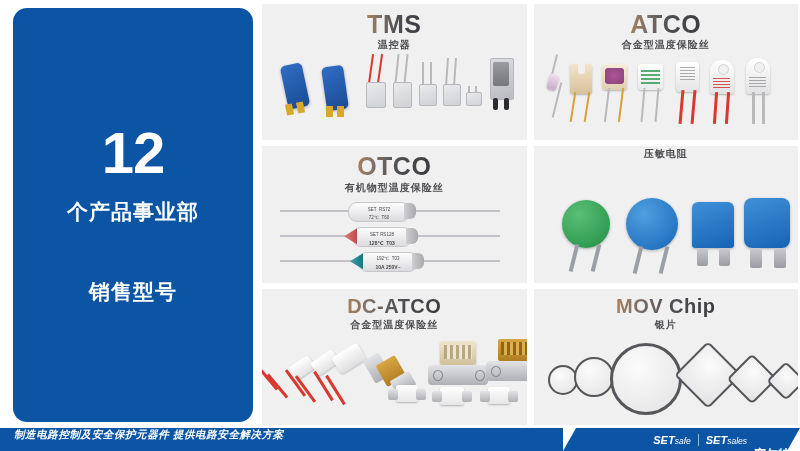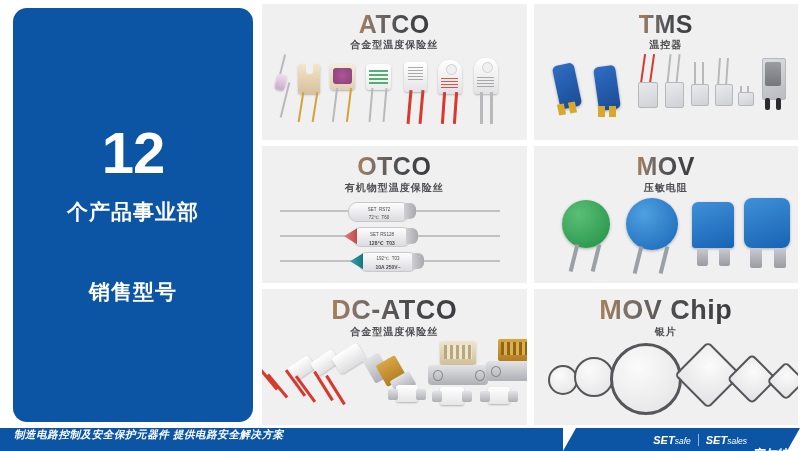--- a/index.html
+++ b/index.html
@@ -49,21 +49,21 @@
   }
   .cell-title{
     margin-top:7px;
     font-size:25px;font-weight:bold;line-height:1.05;
     letter-spacing:0.5px;
     background:linear-gradient(95deg,#a98058 0%,#7e7168 22%,#4e4e52 55%,#3b3b3f 100%);
     -webkit-background-clip:text;background-clip:text;
     -webkit-text-fill-color:transparent;color:transparent;
     white-space:nowrap;
   }
-  .cell-title.sm{font-size:27px;}
+  .cell-title.sm{font-size:20px;}
   .cell-sub{
     margin-top:1px;
     font-size:10px;font-weight:bold;color:#4d4d51;
     letter-spacing:1px;white-space:nowrap;
   }
   .cell-art{
     position:absolute;left:0;right:0;bottom:0;top:48px;
   }
 
   
@@ -152,77 +152,20 @@
     <div class="stat-block first">
       <div class="stat-number">12</div>
       <div class="stat-label">个产品事业部</div>
     </div>
     <div class="stat-block">
       <div class="stat-label">销售型号</div>
     </div>
   </div>
 
   <div class="grid">
-
-    <div class="cell">
-      <div class="cell-title">ATCO</div>
-      <div class="cell-sub">合金型温度保险丝</div>
-      <div class="cell-art">
-
-        <div class="lead" style="left:18px;top:2px;width:2px;height:34px;transform:rotate(14deg);"></div>
-        <div class="lead" style="left:22px;top:30px;width:2px;height:36px;transform:rotate(14deg);"></div>
-        <div class="atco" style="left:14px;top:22px;">
-          <div class="body" style="left:0;top:0;width:10px;height:16px;background:linear-gradient(180deg,#efe0ef,#c9a9c9);transform:rotate(14deg);"></div>
-        </div>
-
-        <div class="atco" style="left:36px;top:12px;">
-          <div class="body" style="left:0;top:0;width:22px;height:30px;background:linear-gradient(180deg,#f3e4cb,#d8c09a);border-radius:3px;"></div>
-          <div style="position:absolute;left:8px;top:-1px;width:7px;height:11px;background:#f0f0f0;border-radius:0 0 3px 3px;"></div>
-        </div>
-        <div class="lead gold" style="left:38px;top:40px;width:2px;height:30px;transform:rotate(9deg);"></div>
-        <div class="lead gold" style="left:52px;top:40px;width:2px;height:30px;transform:rotate(9deg);"></div>
-
-        <div class="atco" style="left:68px;top:12px;">
-          <div class="body" style="left:0;top:0;width:25px;height:26px;background:linear-gradient(180deg,#f6ecd9,#e0cfb2);"></div>
-          <div style="position:absolute;left:3px;top:4px;width:19px;height:16px;background:radial-gradient(circle,#a0328c,#6d1e63);opacity:.8;border-radius:3px;"></div>
-        </div>
-        <div class="lead" style="left:72px;top:36px;width:2px;height:34px;transform:rotate(7deg);"></div>
-        <div class="lead gold" style="left:86px;top:36px;width:2px;height:34px;transform:rotate(7deg);"></div>
-
-        <div class="atco" style="left:104px;top:12px;">
-          <div class="body" style="left:0;top:0;width:25px;height:26px;background:linear-gradient(180deg,#ffffff,#ebebeb);"></div>
-          <div style="position:absolute;left:3px;top:4px;width:19px;height:16px;background:repeating-linear-gradient(0deg,#3aa05c 0 2px,transparent 2px 4px);opacity:.85;"></div>
-        </div>
-        <div class="lead" style="left:108px;top:36px;width:2px;height:34px;transform:rotate(5deg);"></div>
-        <div class="lead" style="left:122px;top:36px;width:2px;height:34px;transform:rotate(5deg);"></div>
-
-        <div class="atco" style="left:142px;top:10px;">
-          <div class="body" style="left:0;top:0;width:23px;height:30px;background:linear-gradient(180deg,#ffffff,#e4e4e6);"></div>
-          <div style="position:absolute;left:4px;top:5px;width:15px;height:13px;background:repeating-linear-gradient(0deg,#8a8a8e 0 1px,transparent 1px 3px);opacity:.7;"></div>
-        </div>
-        <div class="lead red" style="left:146px;top:38px;width:3px;height:34px;transform:rotate(5deg);"></div>
-        <div class="lead red" style="left:158px;top:38px;width:3px;height:34px;transform:rotate(5deg);"></div>
-
-        <div class="atco" style="left:176px;top:8px;">
-          <div class="body" style="left:0;top:0;width:24px;height:34px;background:linear-gradient(180deg,#ffffff,#e2e2e4);border-radius:11px 11px 3px 3px;"></div>
-          <div style="position:absolute;left:8px;top:4px;width:9px;height:9px;border-radius:50%;background:#f0f0f0;border:1px solid #d2d2d4;"></div>
-          <div style="position:absolute;left:3px;top:17px;width:17px;height:11px;background:repeating-linear-gradient(0deg,#d33a2e 0 1px,transparent 1px 3px);opacity:.85;"></div>
-        </div>
-        <div class="lead red" style="left:180px;top:40px;width:3px;height:32px;transform:rotate(4deg);"></div>
-        <div class="lead red" style="left:192px;top:40px;width:3px;height:32px;transform:rotate(4deg);"></div>
-
-        <div class="atco" style="left:212px;top:6px;">
-          <div class="body" style="left:0;top:0;width:24px;height:36px;background:linear-gradient(180deg,#ffffff,#e2e2e4);border-radius:11px 11px 3px 3px;"></div>
-          <div style="position:absolute;left:8px;top:4px;width:9px;height:9px;border-radius:50%;background:#f0f0f0;border:1px solid #d2d2d4;"></div>
-          <div style="position:absolute;left:3px;top:17px;width:17px;height:12px;background:repeating-linear-gradient(0deg,#8a8a8e 0 1px,transparent 1px 3px);opacity:.7;"></div>
-        </div>
-        <div class="lead" style="left:218px;top:40px;width:3px;height:32px;"></div>
-        <div class="lead" style="left:228px;top:40px;width:3px;height:32px;"></div>
-      </div>
-    </div>
 
     <div class="cell">
       <div class="cell-title">TMS</div>
       <div class="cell-sub">温控器</div>
       <div class="cell-art">
         <div class="tms-blue" style="left:22px;top:12px;width:22px;height:44px;transform:rotate(-12deg);"></div>
         <div class="tms-tab" style="left:24px;top:52px;width:7px;height:11px;transform:rotate(-12deg);"></div>
         <div class="tms-tab" style="left:35px;top:50px;width:7px;height:11px;transform:rotate(-12deg);"></div>
         <div class="tms-blue" style="left:62px;top:14px;width:22px;height:44px;transform:rotate(-8deg);"></div>
         <div class="tms-tab" style="left:64px;top:54px;width:7px;height:11px;"></div>
@@ -243,20 +186,77 @@
         <div class="lead" style="left:206px;top:34px;width:2px;height:7px;"></div>
         <div class="lead" style="left:213px;top:34px;width:2px;height:7px;"></div>
         <div class="tms-clear" style="left:228px;top:6px;width:22px;height:40px;background:linear-gradient(160deg,#dcdde0,#b9bbc0);"></div>
         <div style="position:absolute;left:231px;top:10px;width:16px;height:24px;background:linear-gradient(180deg,#9a9ca1,#75777c);border-radius:2px;"></div>
         <div style="position:absolute;left:231px;top:46px;width:5px;height:12px;background:#2c2c30;border-radius:2px;"></div>
         <div style="position:absolute;left:242px;top:46px;width:5px;height:12px;background:#2c2c30;border-radius:2px;"></div>
       </div>
     </div>
 
     <div class="cell">
+      <div class="cell-title">ATCO</div>
+      <div class="cell-sub">合金型温度保险丝</div>
+      <div class="cell-art">
+
+        <div class="lead" style="left:18px;top:2px;width:2px;height:34px;transform:rotate(14deg);"></div>
+        <div class="lead" style="left:22px;top:30px;width:2px;height:36px;transform:rotate(14deg);"></div>
+        <div class="atco" style="left:14px;top:22px;">
+          <div class="body" style="left:0;top:0;width:10px;height:16px;background:linear-gradient(180deg,#efe0ef,#c9a9c9);transform:rotate(14deg);"></div>
+        </div>
+
+        <div class="atco" style="left:36px;top:12px;">
+          <div class="body" style="left:0;top:0;width:22px;height:30px;background:linear-gradient(180deg,#f3e4cb,#d8c09a);border-radius:3px;"></div>
+          <div style="position:absolute;left:8px;top:-1px;width:7px;height:11px;background:#f0f0f0;border-radius:0 0 3px 3px;"></div>
+        </div>
+        <div class="lead gold" style="left:38px;top:40px;width:2px;height:30px;transform:rotate(9deg);"></div>
+        <div class="lead gold" style="left:52px;top:40px;width:2px;height:30px;transform:rotate(9deg);"></div>
+
+        <div class="atco" style="left:68px;top:12px;">
+          <div class="body" style="left:0;top:0;width:25px;height:26px;background:linear-gradient(180deg,#f6ecd9,#e0cfb2);"></div>
+          <div style="position:absolute;left:3px;top:4px;width:19px;height:16px;background:radial-gradient(circle,#a0328c,#6d1e63);opacity:.8;border-radius:3px;"></div>
+        </div>
+        <div class="lead" style="left:72px;top:36px;width:2px;height:34px;transform:rotate(7deg);"></div>
+        <div class="lead gold" style="left:86px;top:36px;width:2px;height:34px;transform:rotate(7deg);"></div>
+
+        <div class="atco" style="left:104px;top:12px;">
+          <div class="body" style="left:0;top:0;width:25px;height:26px;background:linear-gradient(180deg,#ffffff,#ebebeb);"></div>
+          <div style="position:absolute;left:3px;top:4px;width:19px;height:16px;background:repeating-linear-gradient(0deg,#3aa05c 0 2px,transparent 2px 4px);opacity:.85;"></div>
+        </div>
+        <div class="lead" style="left:108px;top:36px;width:2px;height:34px;transform:rotate(5deg);"></div>
+        <div class="lead" style="left:122px;top:36px;width:2px;height:34px;transform:rotate(5deg);"></div>
+
+        <div class="atco" style="left:142px;top:10px;">
+          <div class="body" style="left:0;top:0;width:23px;height:30px;background:linear-gradient(180deg,#ffffff,#e4e4e6);"></div>
+          <div style="position:absolute;left:4px;top:5px;width:15px;height:13px;background:repeating-linear-gradient(0deg,#8a8a8e 0 1px,transparent 1px 3px);opacity:.7;"></div>
+        </div>
+        <div class="lead red" style="left:146px;top:38px;width:3px;height:34px;transform:rotate(5deg);"></div>
+        <div class="lead red" style="left:158px;top:38px;width:3px;height:34px;transform:rotate(5deg);"></div>
+
+        <div class="atco" style="left:176px;top:8px;">
+          <div class="body" style="left:0;top:0;width:24px;height:34px;background:linear-gradient(180deg,#ffffff,#e2e2e4);border-radius:11px 11px 3px 3px;"></div>
+          <div style="position:absolute;left:8px;top:4px;width:9px;height:9px;border-radius:50%;background:#f0f0f0;border:1px solid #d2d2d4;"></div>
+          <div style="position:absolute;left:3px;top:17px;width:17px;height:11px;background:repeating-linear-gradient(0deg,#d33a2e 0 1px,transparent 1px 3px);opacity:.85;"></div>
+        </div>
+        <div class="lead red" style="left:180px;top:40px;width:3px;height:32px;transform:rotate(4deg);"></div>
+        <div class="lead red" style="left:192px;top:40px;width:3px;height:32px;transform:rotate(4deg);"></div>
+
+        <div class="atco" style="left:212px;top:6px;">
+          <div class="body" style="left:0;top:0;width:24px;height:36px;background:linear-gradient(180deg,#ffffff,#e2e2e4);border-radius:11px 11px 3px 3px;"></div>
+          <div style="position:absolute;left:8px;top:4px;width:9px;height:9px;border-radius:50%;background:#f0f0f0;border:1px solid #d2d2d4;"></div>
+          <div style="position:absolute;left:3px;top:17px;width:17px;height:12px;background:repeating-linear-gradient(0deg,#8a8a8e 0 1px,transparent 1px 3px);opacity:.7;"></div>
+        </div>
+        <div class="lead" style="left:218px;top:40px;width:3px;height:32px;"></div>
+        <div class="lead" style="left:228px;top:40px;width:3px;height:32px;"></div>
+      </div>
+    </div>
+
+    <div class="cell">
       <div class="cell-title">OTCO</div>
       <div class="cell-sub">有机物型温度保险丝</div>
       <div class="cell-art">
 
         <div class="otco-row" style="left:18px;top:8px;width:220px;">
           <div class="otco-wire" style="left:0;width:220px;"></div>
           <div class="otco-body" style="left:68px;width:60px;">
             <div style="margin-top:3px;font-size:4.5px;"><span>SET</span>&nbsp;&nbsp;<span>RS72</span></div>
             <div style="font-size:4.5px;"><span>72℃</span>&nbsp;&nbsp;<span>T60</span></div>
           </div>
@@ -279,21 +279,20 @@
             <div style="margin-top:2px;font-size:4.5px;"><span>192℃</span>&nbsp;&nbsp;<span>T03</span></div>
             <div style="font-size:5px;font-weight:bold;"><span>10A</span>&nbsp;<span>250V~</span></div>
           </div>
           <div style="position:absolute;left:70px;top:1px;width:13px;height:16px;background:linear-gradient(90deg,#3fa0a8,#16787f);clip-path:polygon(0 50%,100% 0,100% 100%);"></div>
           <div class="otco-cap" style="left:132px;background:linear-gradient(90deg,#cfcfd3,#a9a9ad);border-radius:0 6px 6px 0;"></div>
         </div>
       </div>
     </div>
 
     <div class="cell">
-      <div class="cell-title">MOV</div>
       <div class="cell-sub">压敏电阻</div>
       <div class="cell-art">
         <div class="mov green" style="left:28px;top:6px;width:48px;height:48px;"></div>
         <div class="mov-pin" style="left:38px;top:50px;height:28px;transform:rotate(14deg);"></div>
         <div class="mov-pin" style="left:60px;top:50px;height:28px;transform:rotate(14deg);"></div>
         <div class="mov blue" style="left:92px;top:4px;width:52px;height:52px;"></div>
         <div class="mov-pin" style="left:102px;top:52px;height:28px;transform:rotate(14deg);"></div>
         <div class="mov-pin" style="left:128px;top:52px;height:28px;transform:rotate(14deg);"></div>
         <div class="mov-sq" style="left:158px;top:8px;width:42px;height:46px;"></div>
         <div style="position:absolute;left:163px;top:54px;width:11px;height:18px;background:linear-gradient(180deg,#c9cbd0,#9a9ca1);border-radius:2px;"></div>

